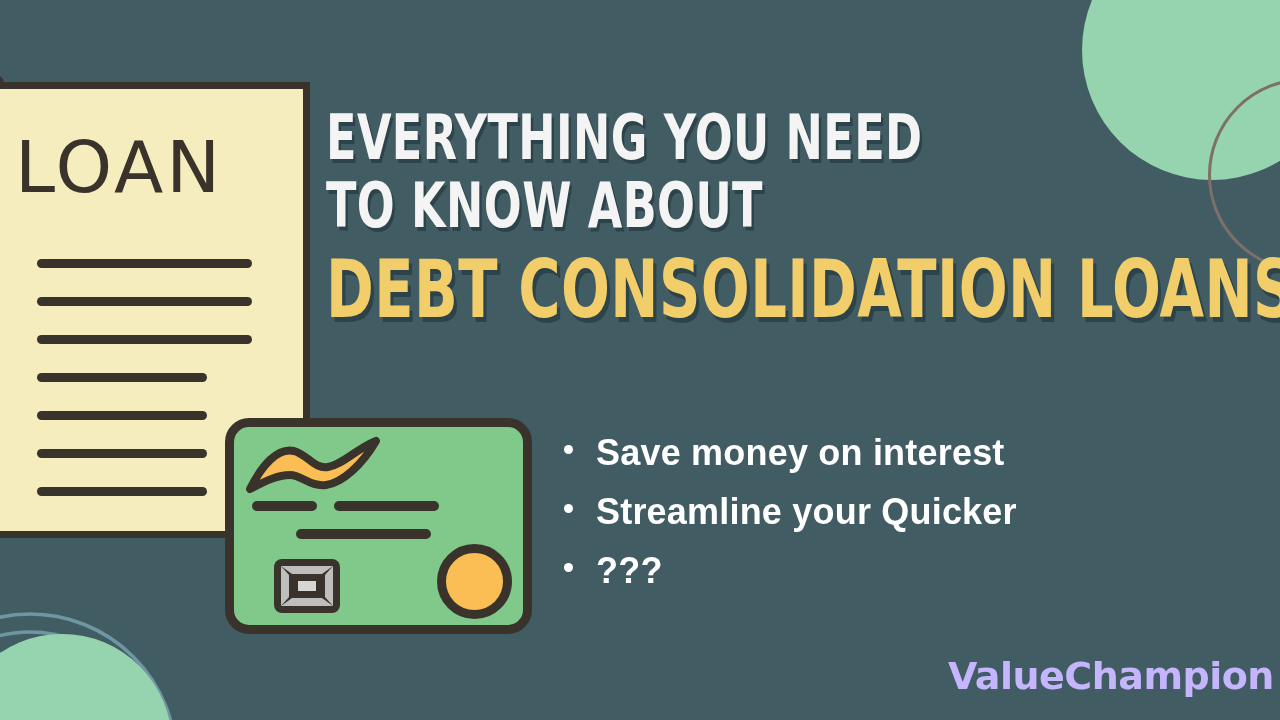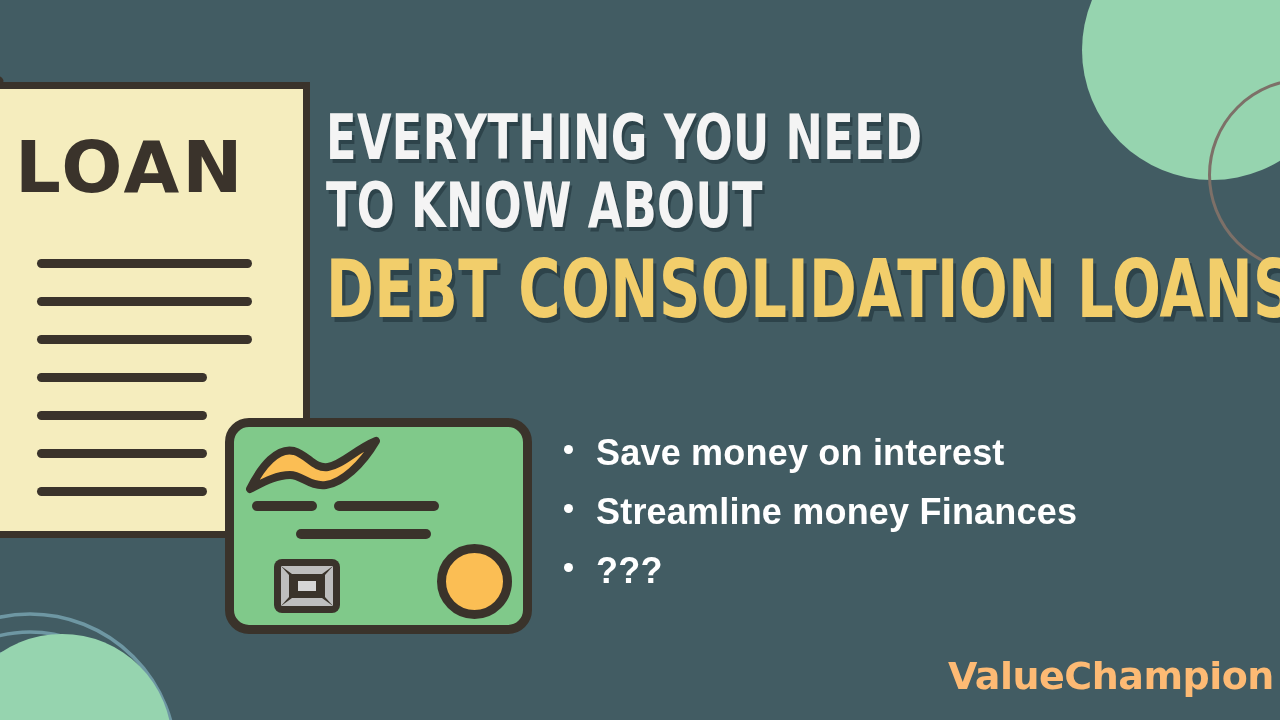--- a/index.html
+++ b/index.html
@@ -57,21 +57,21 @@
     width: 44px; height: 8px;
     background: #3A332B;
     border-radius: 4px;
     transform: rotate(-45deg);
     transform-origin: left center;
   }
   #loan-title {
     position: absolute;
     left: 46px; top: 42px;
     font-size: 72px;
-    font-weight: 700;
+    font-weight: 400;
     letter-spacing: 3px;
     color: #3A332B;
     font-family: "DejaVu Sans", sans-serif;
     line-height: 1;
     text-align: center;
   }
   .doc-line {
     position: absolute;
     height: 9px;
     border-radius: 5px;
@@ -172,21 +172,21 @@
   
   #logo {
     position: absolute;
     left: 948px; top: 652px;
     display: flex;
     align-items: center;
   }
   #logo-text {
     font-size: 38px;
     font-weight: 700;
-    color: #fdba74;
+    color: #c4b5fd;
     letter-spacing: -0.5px;
     font-family: "DejaVu Sans", sans-serif;
     line-height: 1;
   }
   #logo-star {
     margin-left: 6px;
     margin-top: -14px;
   }
 </style>
 </head>
@@ -244,21 +244,21 @@
   </div>
 
   <div id="headline-block">
     <div class="hl hl-white" id="hl-line1">Everything You Need</div>
     <div class="hl hl-white" id="hl-line2">To Know About</div>
     <div class="hl" id="hl-line3">Debt Consolidation Loans</div>
   </div>
 
   <ul id="bullets">
     <li>Save money on interest</li>
-    <li>Streamline money Finances</li>
+    <li>Streamline your Quicker</li>
     <li>???</li>
   </ul>
 
   <div id="logo">
     <span id="logo-text">ValueChampion</span>
     <svg id="logo-star" width="62" height="62" viewBox="0 0 62 62">
       <polygon points="31,2 31,38 2,26" fill="#F0B429"></polygon>
       <polygon points="31,2 60,26 31,38" fill="#FFFFFF"></polygon>
       <polygon points="31,38 2,26 24,52" fill="#0C4952"></polygon>
       <polygon points="31,38 60,26 48,56" fill="#0C4952"></polygon>

